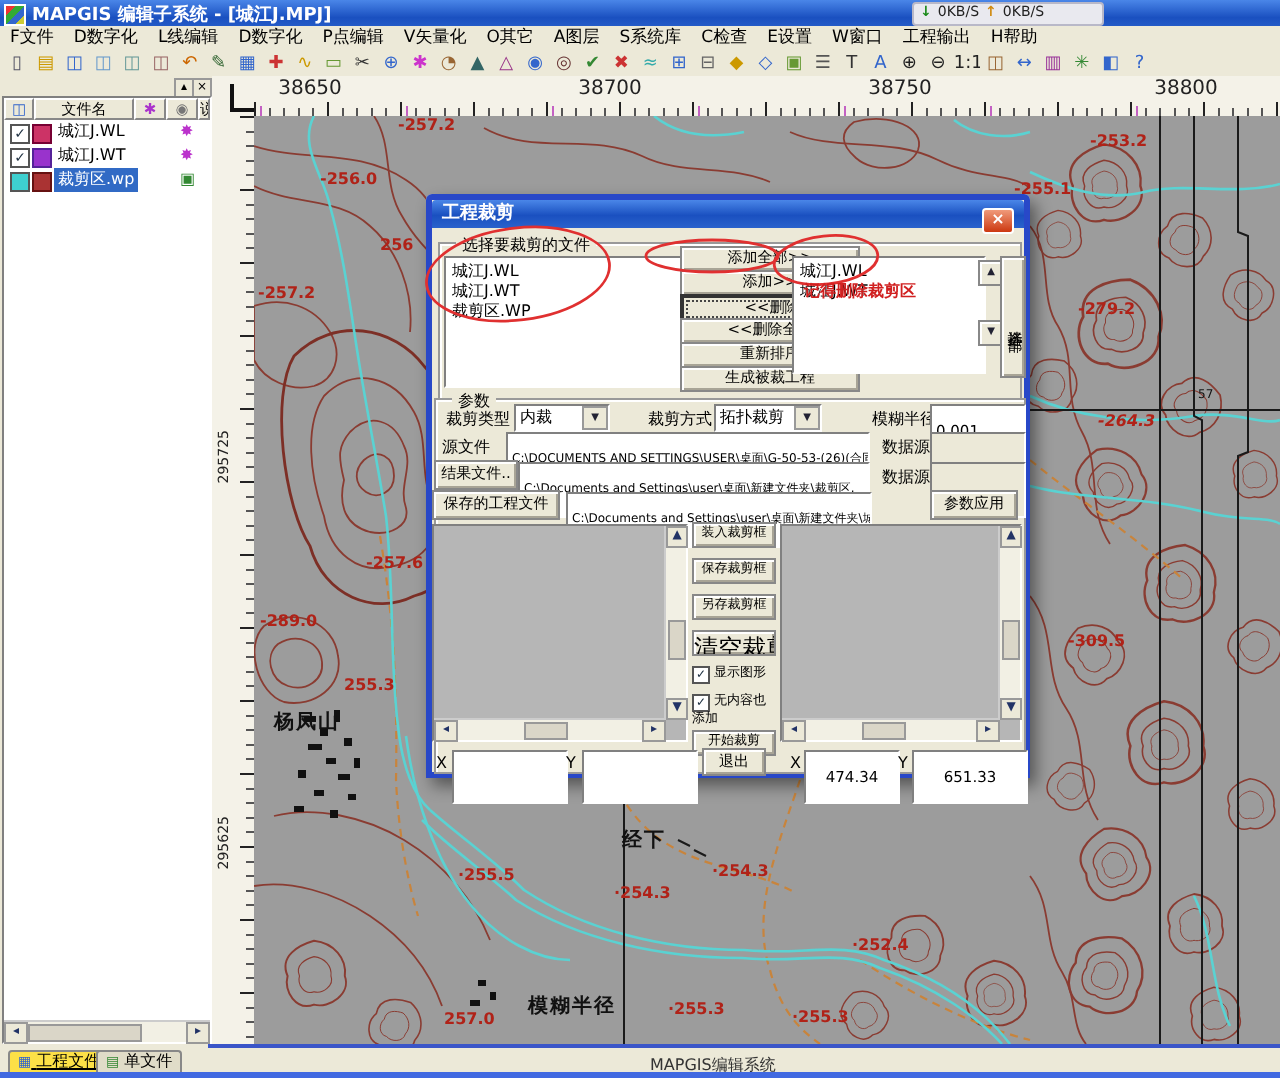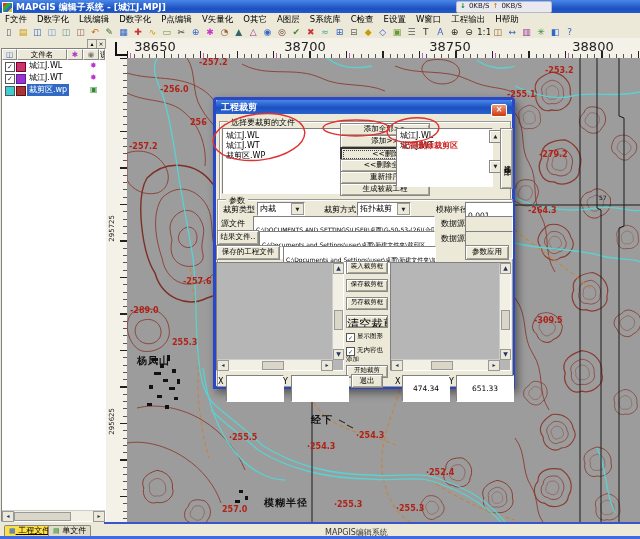--- a/index.html
+++ b/index.html
@@ -31,21 +31,21 @@
   .fname.sel{background:#316ac5;color:#fff;}
   .ftrail{position:absolute;left:88px;top:1px;font-size:8px;line-height:10px;}
   .fp-hscroll{position:absolute;left:0;bottom:0;width:100%;height:10px;background:#f2f0e4;border-top:1px solid #ccc;}
   .sba{position:absolute;width:10px;height:9px;background:#ece9d8;border:1px solid #999;font-size:6px;line-height:8px;text-align:center;color:#236;}
   .sbt{position:absolute;background:#dad6c8;border:1px solid #999;}
   
   .corner{left:106px;top:38px;width:21px;height:20px;background:#f4f2e8;}
   .cl1{position:absolute;left:9px;top:4px;width:2px;height:14px;background:#111;}
   .cl2{position:absolute;left:9px;top:16px;width:14px;height:2px;background:#111;}
   .hruler{left:127px;top:38px;width:513px;height:20px;background:#f4f2e8;}
-  .hlab{position:absolute;top:1px;font-size:13px;color:#222;transform:translateX(-50%);}
+  .hlab{position:absolute;top:1px;font-size:10px;color:#222;transform:translateX(-50%);}
   .htk1{position:absolute;left:0;bottom:0;width:100%;height:4px;background:repeating-linear-gradient(90deg,#555 0 1px,transparent 1px 7.3px);}
   .htk2{position:absolute;left:0;bottom:0;width:100%;height:7px;background:repeating-linear-gradient(90deg,#222 0 1px,transparent 1px 36.5px);}
   .htk3{position:absolute;left:3px;bottom:0;width:100%;height:5px;background:repeating-linear-gradient(90deg,#c361c3 0 1px,transparent 1px 73px);}
   .vruler{left:106px;top:58px;width:21px;height:464px;background:#f4f2e8;}
   .vtk1{position:absolute;right:0;top:0;height:100%;width:4px;background:repeating-linear-gradient(180deg,#555 0 1px,transparent 1px 7.3px);}
   .vtk2{position:absolute;right:0;top:0;height:100%;width:7px;background:repeating-linear-gradient(180deg,#222 0 1px,transparent 1px 36.5px);}
   .vlab{position:absolute;font-size:7px;color:#222;writing-mode:vertical-rl;transform:rotate(180deg);}
   .map{left:127px;top:58px;width:513px;height:464px;background:#9c9c9c;overflow:hidden;}
   .map-label{position:absolute;white-space:nowrap;}
   .map-label.e{color:#b02218;font-size:8px;font-weight:bold;}
@@ -341,21 +341,21 @@
     </svg>
     <div>
 
     <div class="map-label e" style="left: 72px; top: 0px;">-257.2</div>
         <div class="map-label e" style="left: 418px; top: 8px;">-253.2</div>
         <div class="map-label e" style="left: 33px; top: 27px;">-256.0</div>
         <div class="map-label e" style="left: 380px; top: 32px;">-255.1</div>
         <div class="map-label e" style="left: 63px; top: 60px;">256</div>
         <div class="map-label e" style="left: 2px; top: 84px;">-257.2</div>
         <div class="map-label e" style="left: 412px; top: 92px;">-279.2</div>
-        <div class="map-label e" style="left: 401px; top: 148px;">-264.3</div>
+        <div class="map-label e" style="left: 422px; top: 148px; font-style: italic;">-264.3</div>
         <div class="map-label e" style="left: 56px; top: 219px;">-257.6</div>
         <div class="map-label e" style="left: 3px; top: 248px;">-289.0</div>
         <div class="map-label e" style="left: 45px; top: 280px;">255.3</div>
         <div class="map-label e" style="left: 407px; top: 258px;">-309.5</div>
         <div class="map-label e" style="left: 102px; top: 375px;">·255.5</div>
         <div class="map-label e" style="left: 229px; top: 373px;">·254.3</div>
         <div class="map-label e" style="left: 180px; top: 384px;">·254.3</div>
         <div class="map-label e" style="left: 299px; top: 410px;">·252.4</div>
         <div class="map-label e" style="left: 207px; top: 442px;">·255.3</div>
         <div class="map-label e" style="left: 269px; top: 446px;">·255.3</div>

